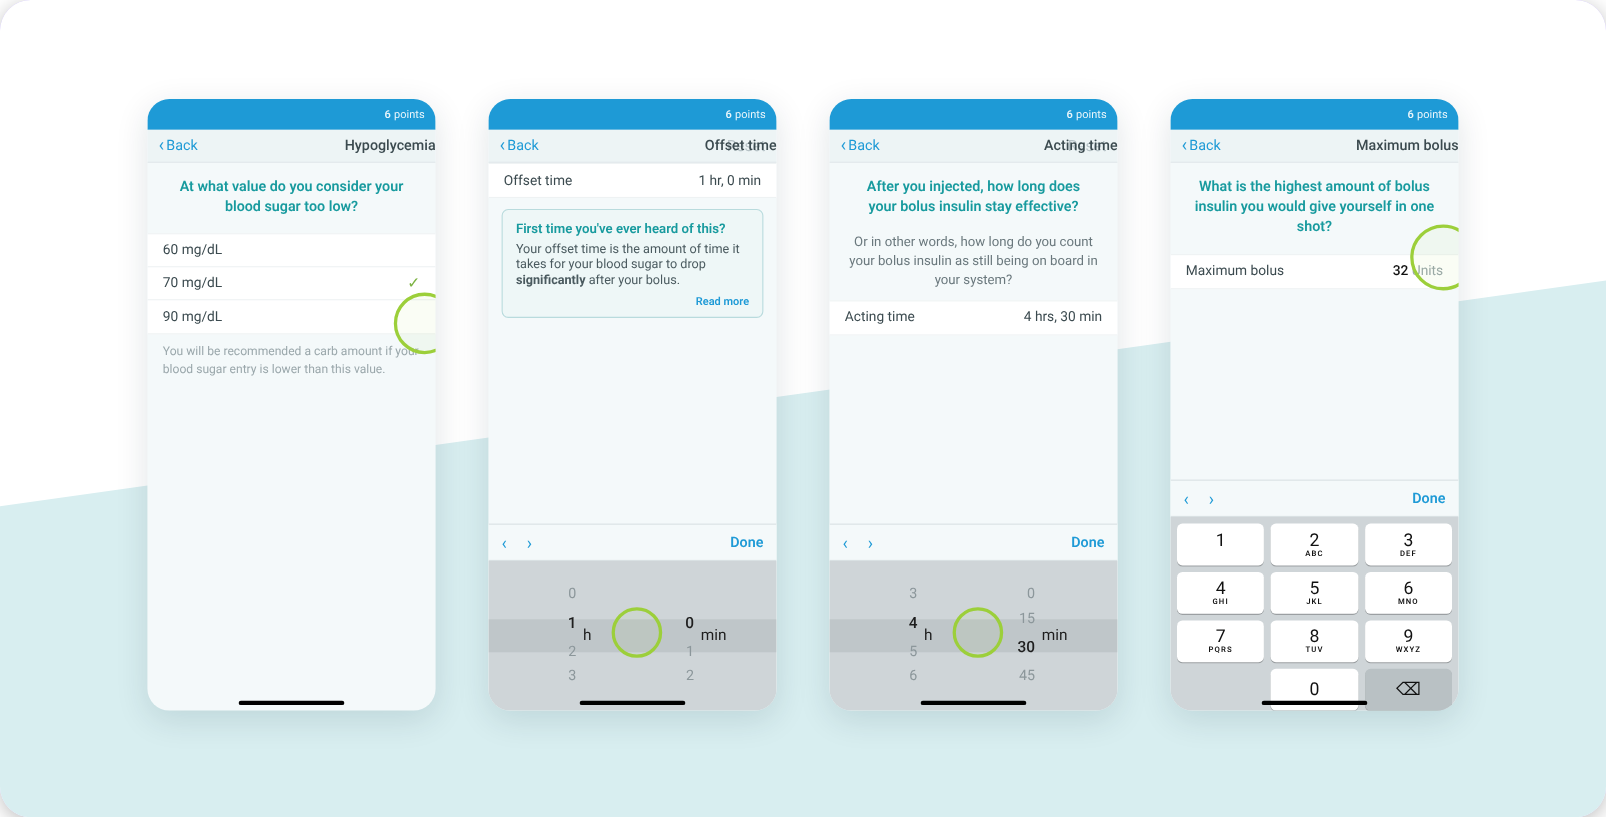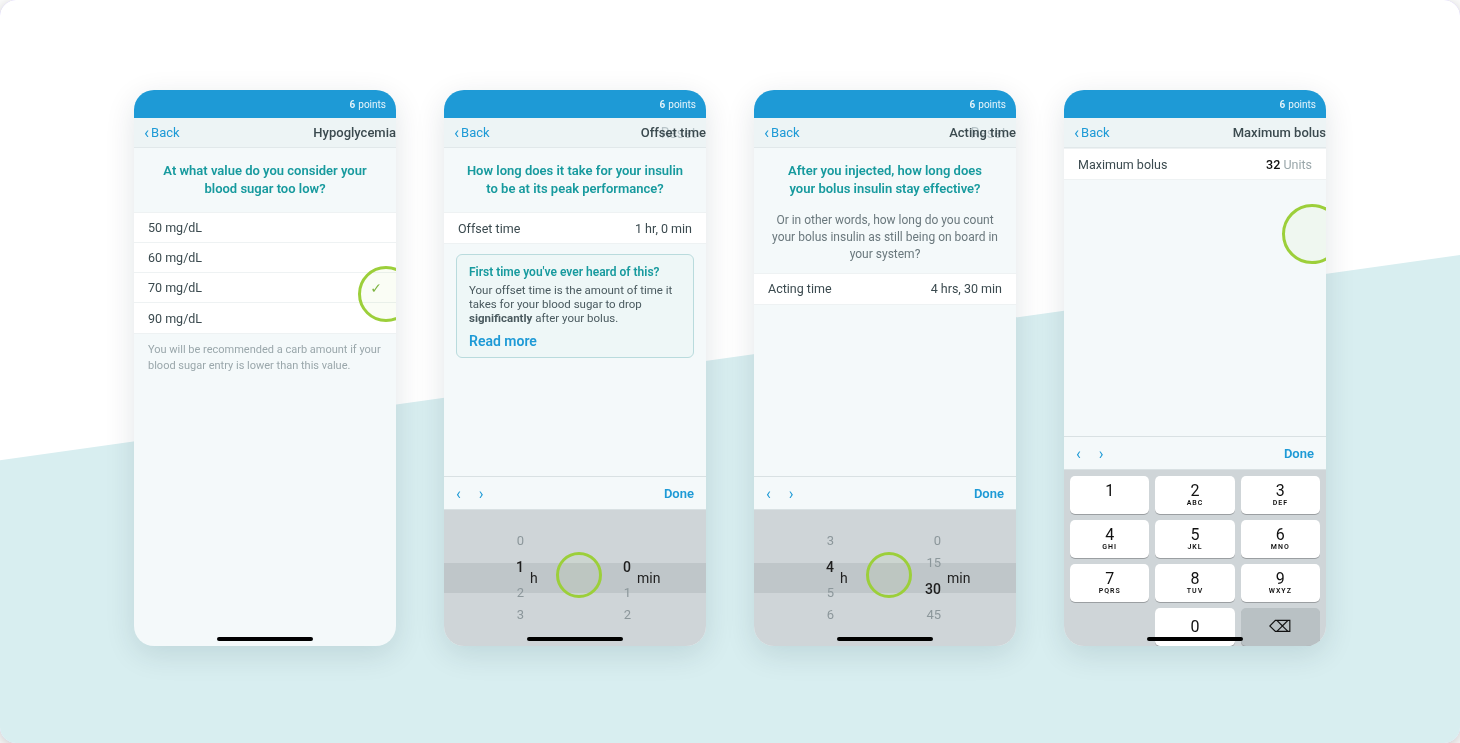--- a/index.html
+++ b/index.html
@@ -8,21 +8,21 @@
     background:#fff;
     display:flex;
     align-items:flex-start;
     justify-content:center;
   }
   .stage{
     position:relative;
     width:1460px;
     height:743px;
     background:#c4b5fd;
-    border-radius:16px;
+    border-radius:28px;
     overflow:hidden;
     box-shadow:0 4px 18px rgba(0,0,0,.25);
     text-decoration:underline;
   }
   .bg{
     position:absolute;
     inset:0;
     background:#fff;
   }
   
@@ -151,21 +151,21 @@
   .info-card{
     margin:10px 12px;
     border:1px solid #b9dbdd;
     border-radius:6px;
     background:#eef7f7;
     padding:10px 12px 8px;
     font-size:11.5px;
     color:#4a5a5f;
   }
   .info-card .title{color:#179a9e;font-weight:600;margin-bottom:4px;font-size:12px;}
-  .info-card .readmore{display:block;color:#1e9ad6;font-weight:600;margin-top:8px;font-size:14px;}
+  .info-card .readmore{display:block;text-align:right;color:#1e9ad6;font-weight:600;margin-top:8px;font-size:10px;}
 
   
   .accessory{
     height:34px;
     border-top:1px solid #d9e1e3;
     border-bottom:1px solid #d9e1e3;
     background:#f4f9fa;
     display:flex;
     align-items:center;
     padding:0 12px;
@@ -270,23 +270,20 @@
       <div class="navbar">
         <span class="back">
           <span class="back-chevron">‹</span>
           <span>Back</span>
         </span>
         <span class="nav-title">Hypoglycemia</span>
       </div>
       <div class="question">At what value do you consider your blood sugar too low?</div>
       <div class="list">
         <div class="row">
-            <span>50 mg/dL</span>
-          </div>
-        <div class="row">
             <span>60 mg/dL</span>
           </div>
         <div class="row">
           <span>70 mg/dL</span>
           <span class="check">✓</span>
         </div>
         <div class="row">
             <span>90 mg/dL</span>
           </div>
       </div>
@@ -300,21 +297,20 @@
         <span><b>6</b><span>points</span></span>
       </div>
       <div class="navbar">
         <span class="back">
           <span class="back-chevron">‹</span>
           <span>Back</span>
         </span>
         <span class="nav-title">Offset time</span>
         <span class="reset">Reset</span>
       </div>
-      <div class="question">How long does it take for your insulin to be at its peak performance?</div>
       <div class="list">
         <div class="row">
           <span>Offset time</span>
           <span class="val">1 hr, 0 min</span>
         </div>
       </div>
       <div class="info-card">
         <div class="title">First time you've ever heard of this?</div>
         <div>
           <span>Your offset time is the amount of time it takes for your blood sugar to drop </span><b>significantly</b><span> after your bolus.</span>
@@ -419,20 +415,21 @@
       <div class="sysbar">
         <span><b>6</b><span>points</span></span>
       </div>
       <div class="navbar">
         <span class="back">
           <span class="back-chevron">‹</span>
           <span>Back</span>
         </span>
         <span class="nav-title">Maximum bolus</span>
       </div>
+      <div class="question">What is the highest amount of bolus insulin you would give yourself in one shot?</div>
       <div class="list">
         <div class="row">
           <span>Maximum bolus</span>
           <span class="val">
             <span style="color:#111;font-weight:500;">32</span>
             <span style="color:#9aa7ab;">Units</span>
           </span>
         </div>
       </div>
 

